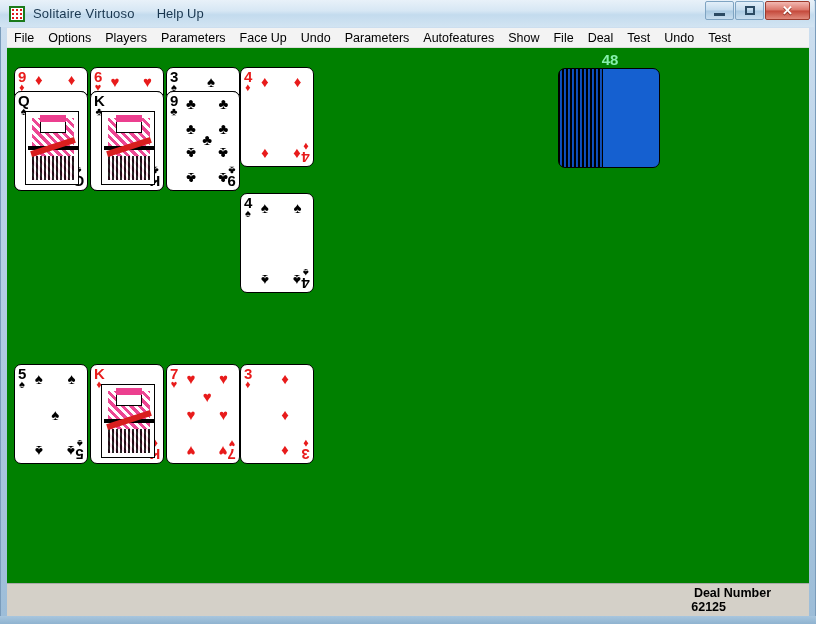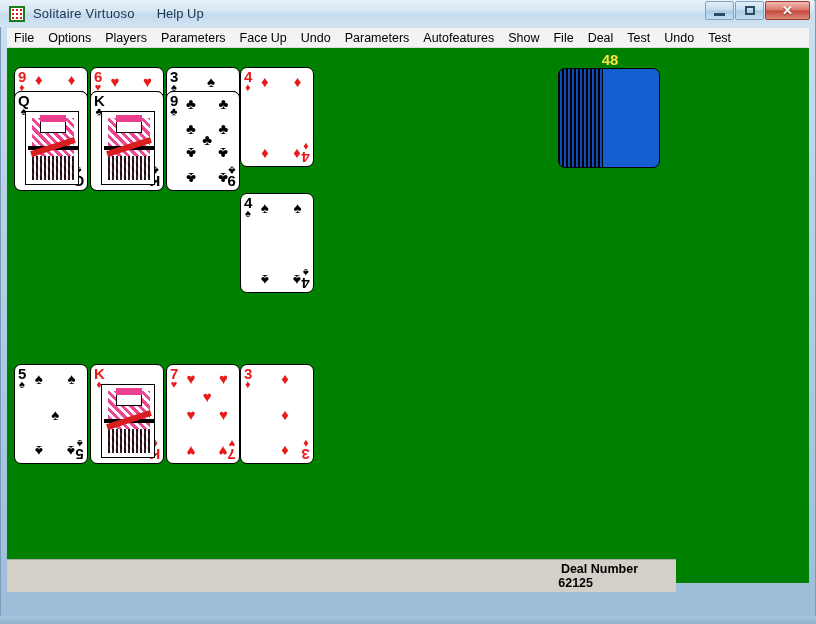--- a/index.html
+++ b/index.html
@@ -108,35 +108,35 @@
       transform:rotate(-18deg);}
   .fa-mid{ left:2px; top:34px; width:50px; height:4px; background:#000;}
   .fa-check{ left:6px; top:44px; width:42px; height:24px; background:
       repeating-linear-gradient(90deg,#000 0 2px,#fff 2px 4px); opacity:.85;}
   .fa-dot{ left:8px; top:10px; width:38px; height:20px; background:
       repeating-linear-gradient(0deg,#ec3f8f 0 2px,#fff 2px 4px); opacity:.7;}
   
   .deck-wrap{ position:absolute; }
   .deck-count{
     position:absolute; width:100%; text-align:center; top:-17px;
-    color:#fde047; font-size:15px; font-weight:bold;
+    color:#86efac; font-size:15px; font-weight:bold;
     font-family:"Liberation Sans", sans-serif;
   }
   .deck-edges{
     position:absolute; left:0; top:0; width:46px; height:100px;
     border:1px solid #000; border-radius:7px 0 0 7px;
     background:repeating-linear-gradient(90deg,#000 0 1px,#1054c8 1px,#0b47ad 3px,#000 3px 4px);
   }
   .deck-back{
     position:absolute; left:44px; top:0; width:58px; height:100px;
     background:#1560d0; border:1px solid #000; border-radius:0 7px 7px 0;
   }
   
   .statusbar{
-    position:absolute; left:7px; top:559px; width:669px; height:33px;
+    position:absolute; left:7px; top:583px; width:802px; height:33px;
     background:#d4d0c8;
     border-top:1px solid #a9a9a9;
   }
   .deal-label{
     position:absolute; right:38px; top:2px;
     font-size:12.5px; font-weight:bold; color:#000; white-space:nowrap;
   }
   .deal-value{
     position:absolute; right:83px; top:16px;
     font-size:12.5px; font-weight:bold; color:#000; white-space:nowrap;

